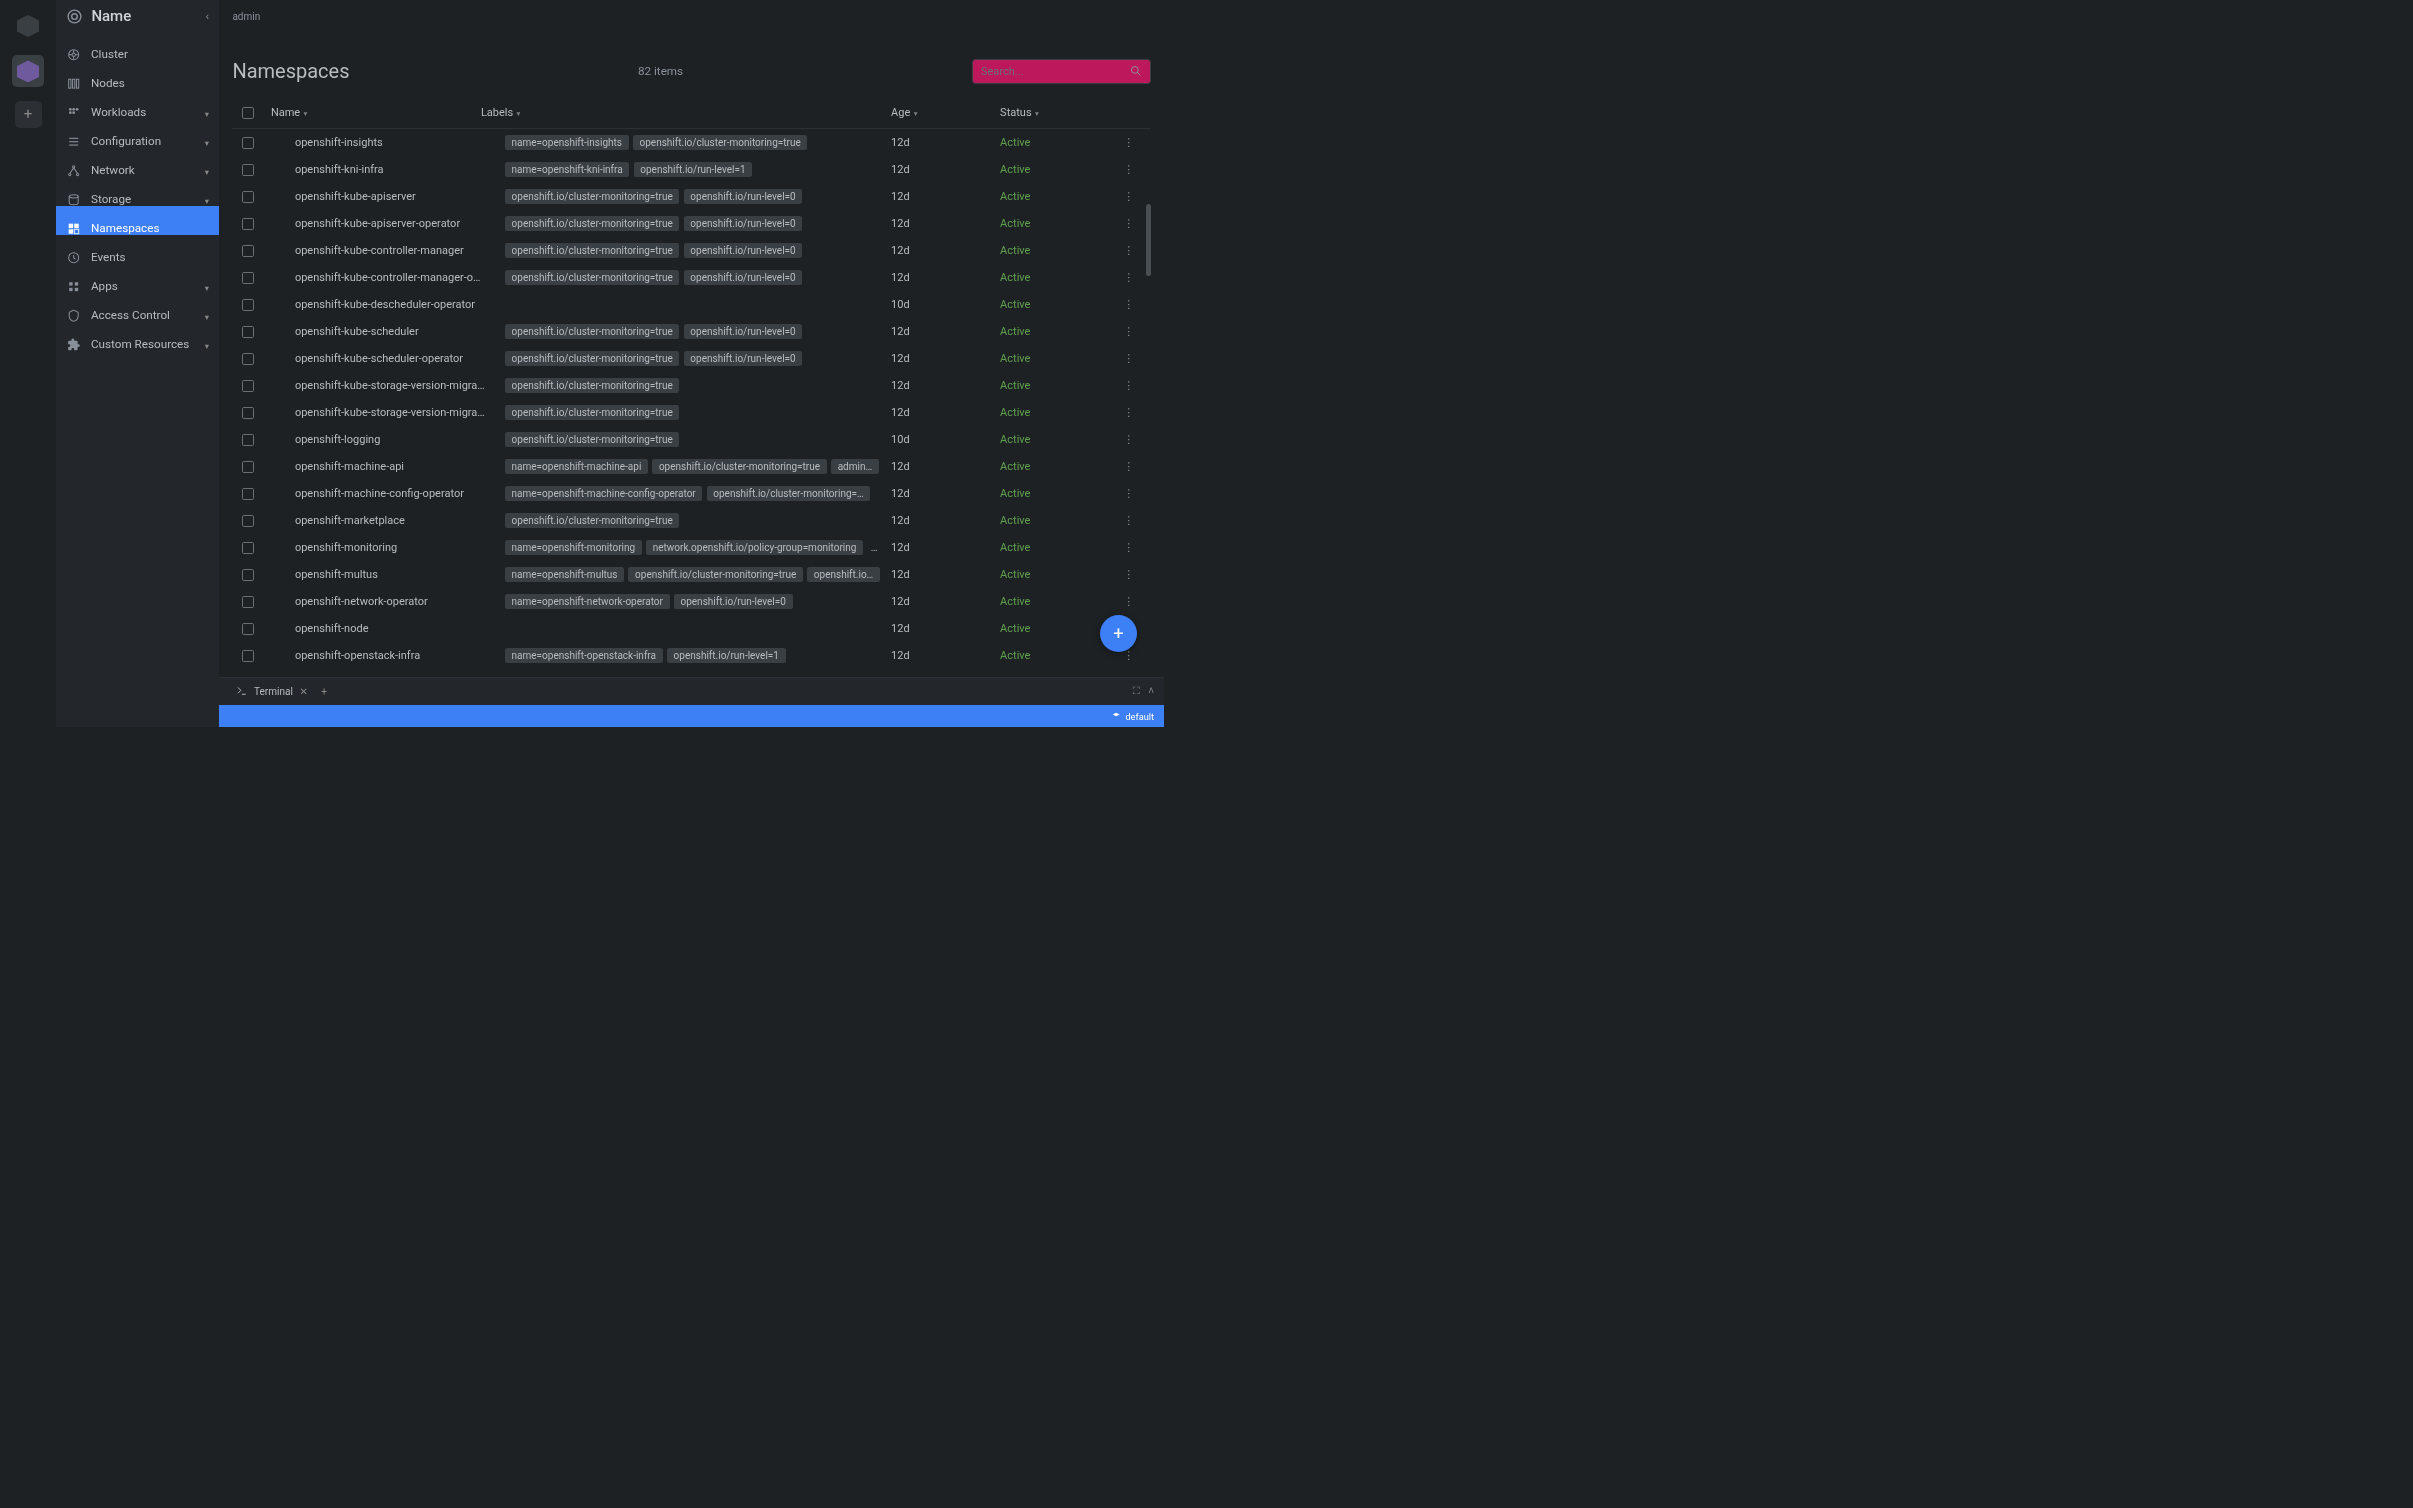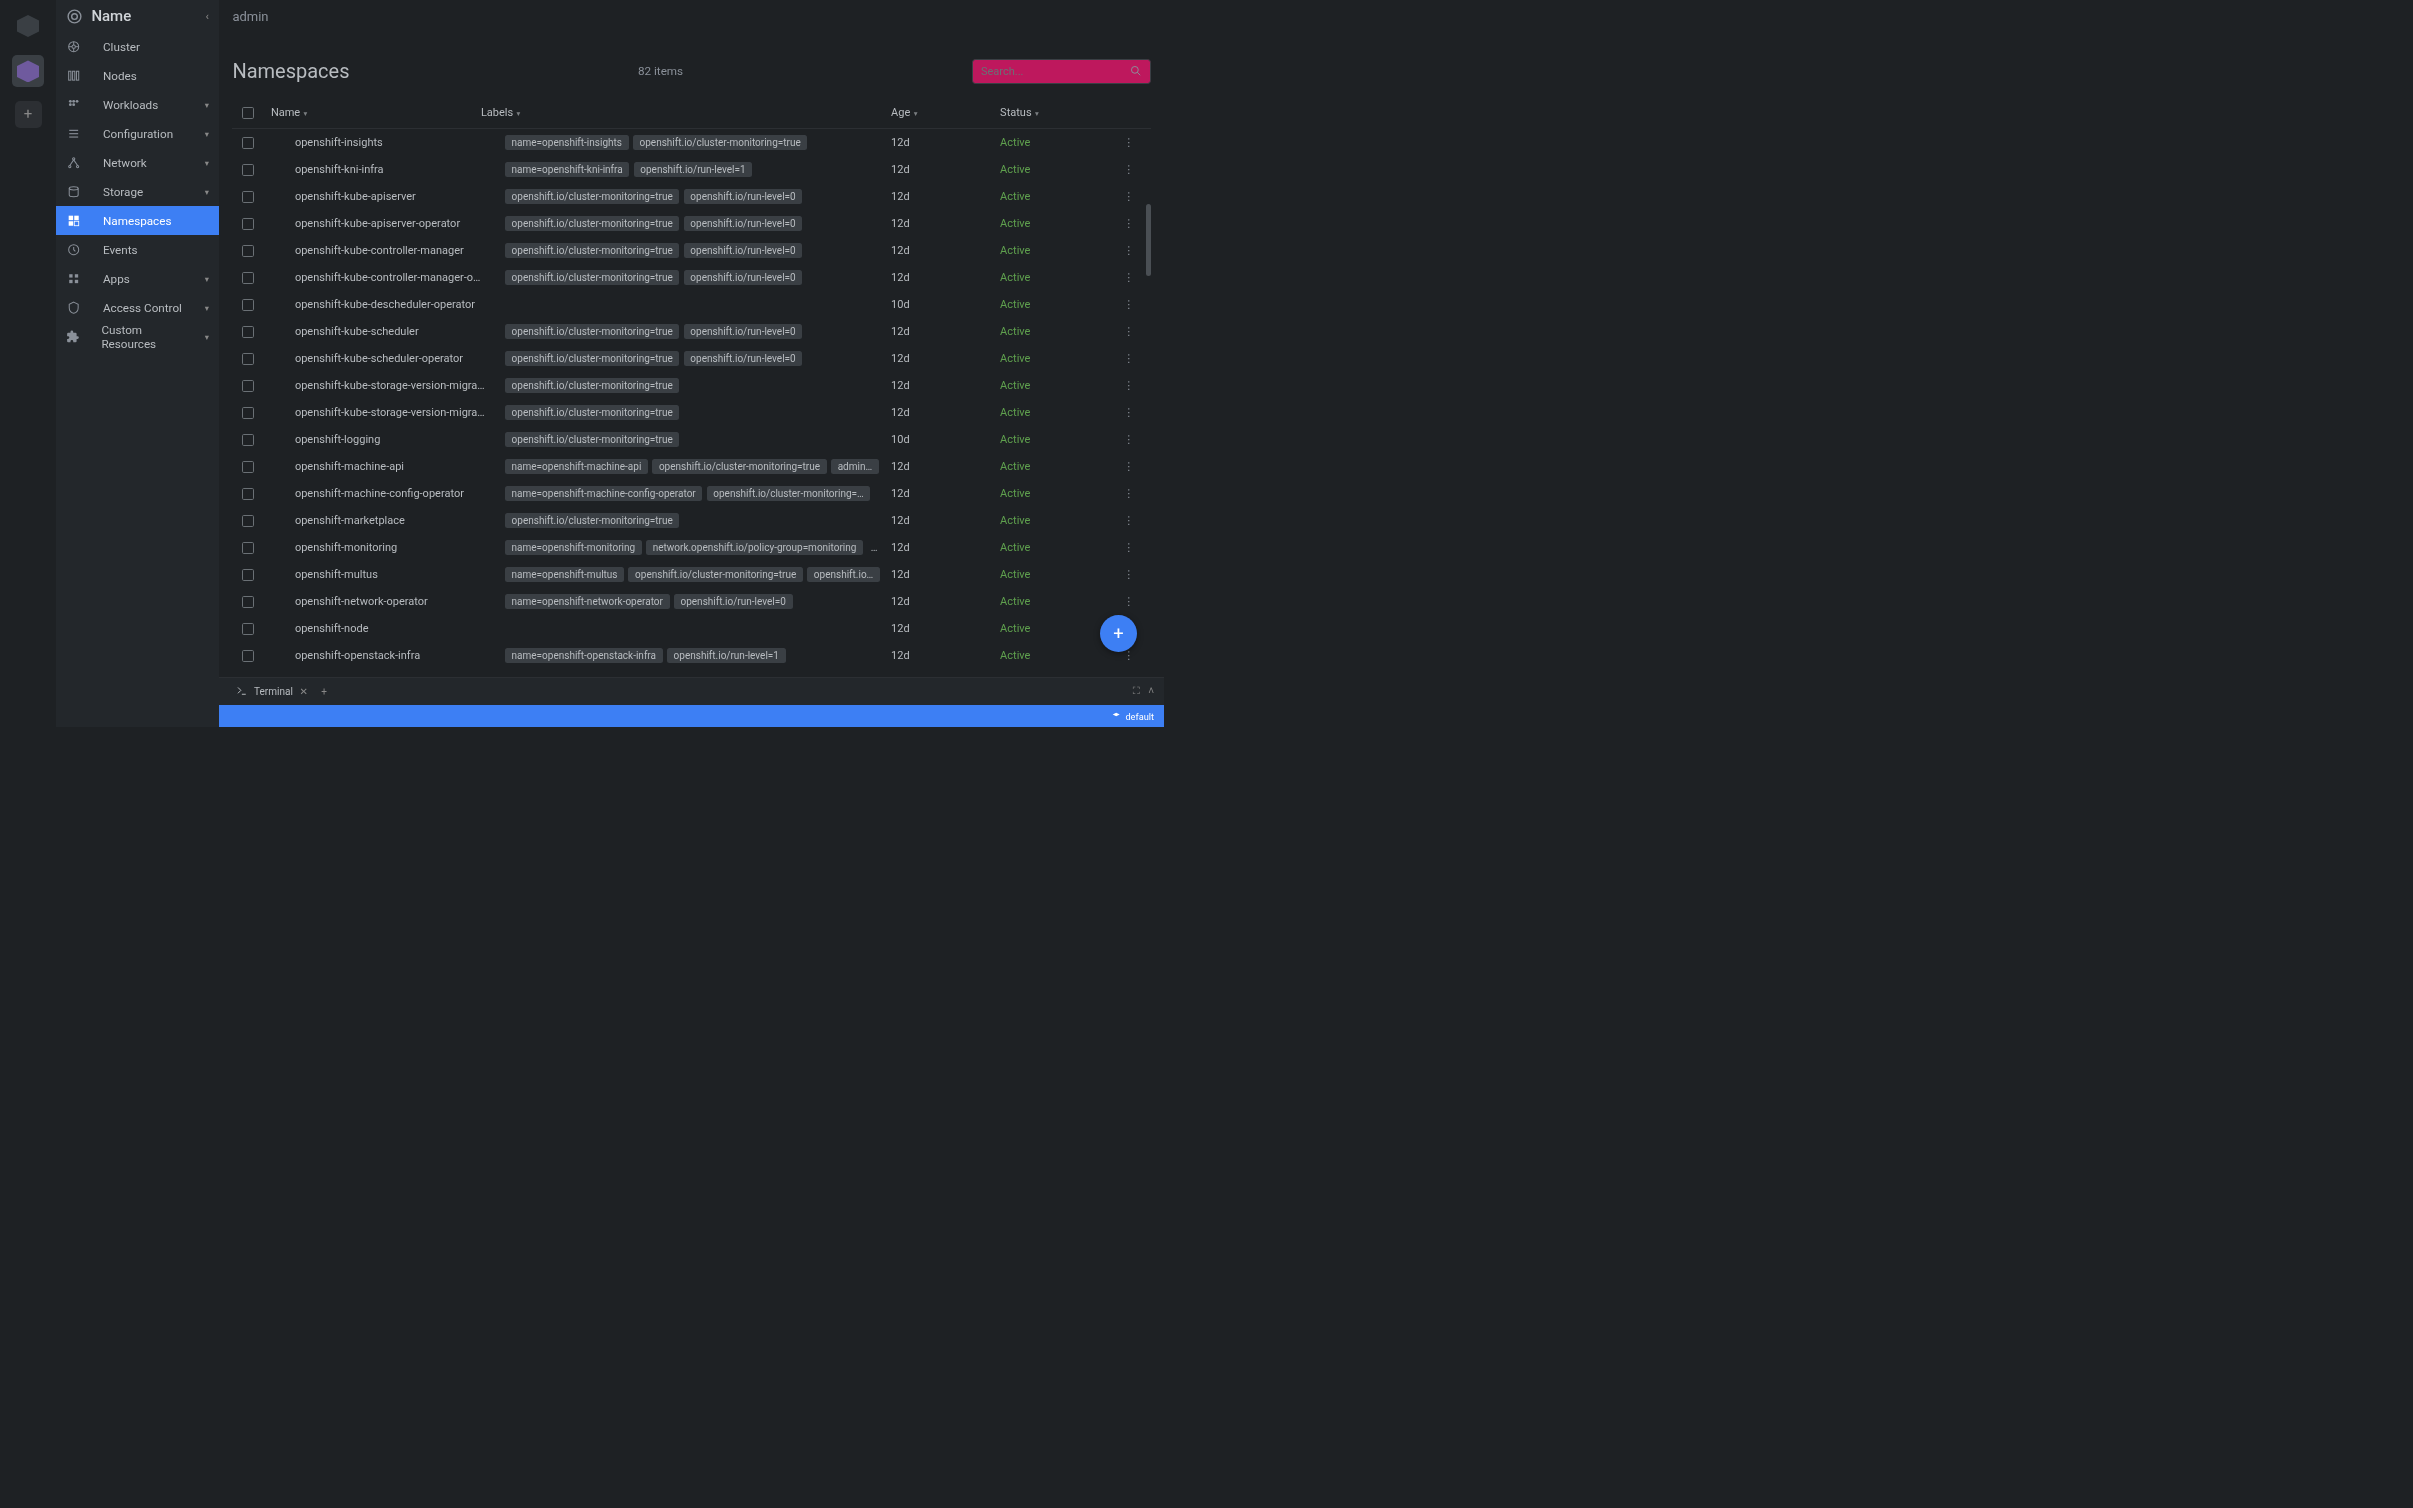--- a/index.html
+++ b/index.html
@@ -10,28 +10,28 @@
 .rail-item.active { background:#3a3f44; }
 .hex { width:22px; height:22px; background:#6f5a9e; clip-path:polygon(50% 0,100% 25%,100% 75%,50% 100%,0 75%,0 25%); }
 .hex.plain { background:#3a3f44; }
 .rail-add { width:27px; height:27px; border-radius:5px; background:#2c2f33; display:flex; align-items:center; justify-content:center; color:#888; font-size:15px; }
 
 .sidebar { width:163px; background:#23272b; display:flex; flex-direction:column; }
 .sidebar-hdr { height:32px; display:flex; align-items:center; padding:0 10px; gap:8.4px; color:#d0d4d8; }
 .sidebar-hdr svg { flex-shrink:0; }
 .sidebar-hdr .title { font-size:15px; font-weight:500; flex:1; }
 .collapse-btn { color:#888; cursor:pointer; }
-.nav-item { height:29px; display:flex; align-items:center; padding:0 10px; gap:22px; color:#b8bcc0; cursor:pointer; font-size:11.7px; }
+.nav-item { height:29px; display:flex; align-items:flex-end; padding:0 10px; gap:10px; color:#b8bcc0; cursor:pointer; font-size:11.7px; }
 .nav-item.selected { background:#3d7ff4; color:#fff; }
 .nav-item .ico { width:15px; display:flex; justify-content:center; color:#8a9099; }
 .nav-item.selected .ico { color:#fff; }
 .nav-item .chev { margin-left:auto; font-size:8.4px; color:#888; }
 
 .main { flex:1; display:flex; flex-direction:column; background:#1e2124; position:relative; }
-.topbar { height:32px; display:flex; align-items:center; padding:0 13.4px; color:#8a9099; font-size:13px; }
+.topbar { height:32px; display:flex; align-items:center; padding:0 13.4px; color:#8a9099; font-size:10px; }
 .content { flex:1; padding:13.4px 13.4px 0 13.4px; overflow:hidden; display:flex; flex-direction:column; }
 .page-hdr { display:flex; align-items:center; padding:13.4px 0; }
 .page-title { font-size:20px; font-weight:400; color:#b8bcc0; flex:0 0 auto; }
 .count { flex:1; text-align:center; color:#8a9099; font-size:11.7px; }
 .search { width:179px; height:25px; background:#be185d; border:0.8px solid #3a3f44; border-radius:3.4px; display:flex; align-items:center; padding:0 8.4px; }
 .search input { flex:1; background:none; border:none; outline:none; color:#b8bcc0; font-size:11px; }
 .search input::placeholder { color:#6a7075; }
 
 .table { flex:1; overflow-y:auto; position:relative; }
 .thead { display:flex; align-items:center; height:32px; padding:0 10px; color:#b8bcc0; font-size:11px; border-bottom:0.8px solid #2c2f33; }

